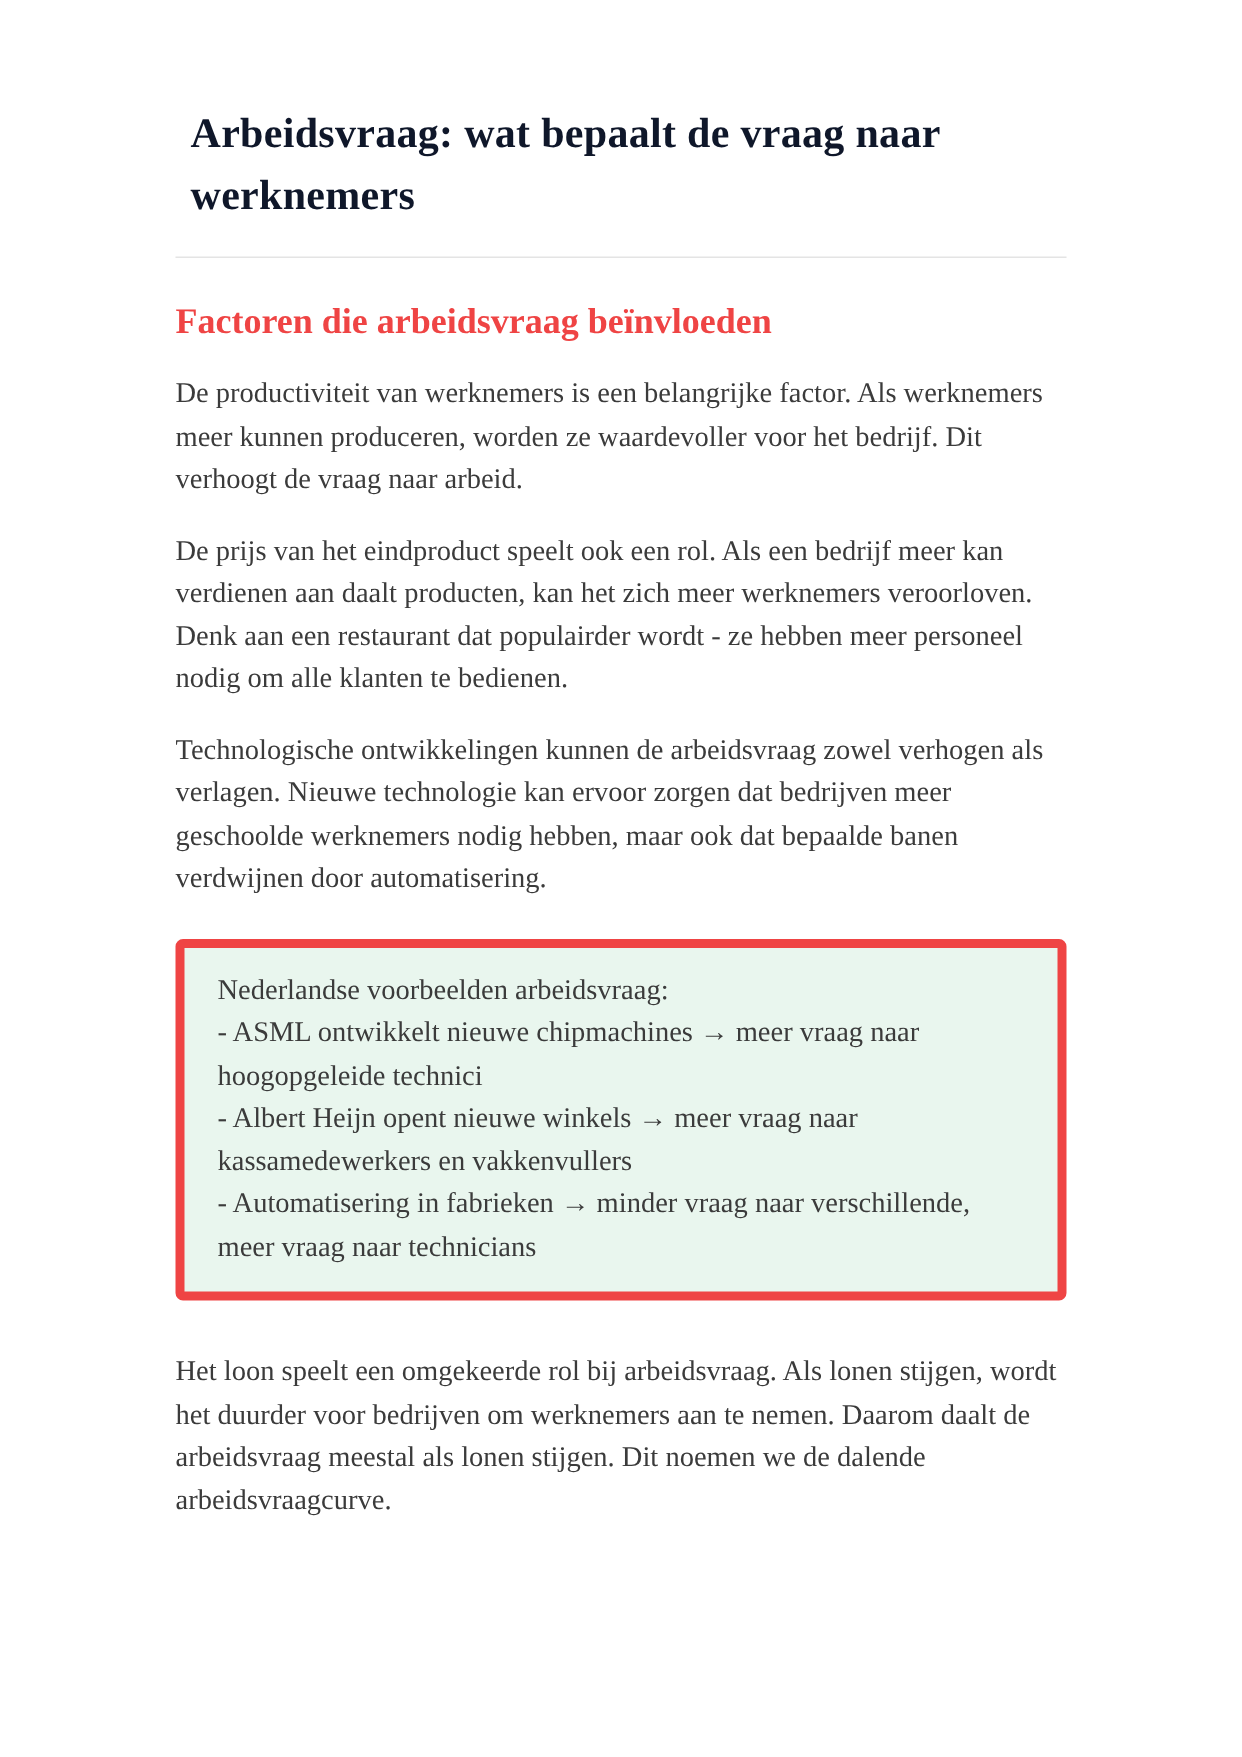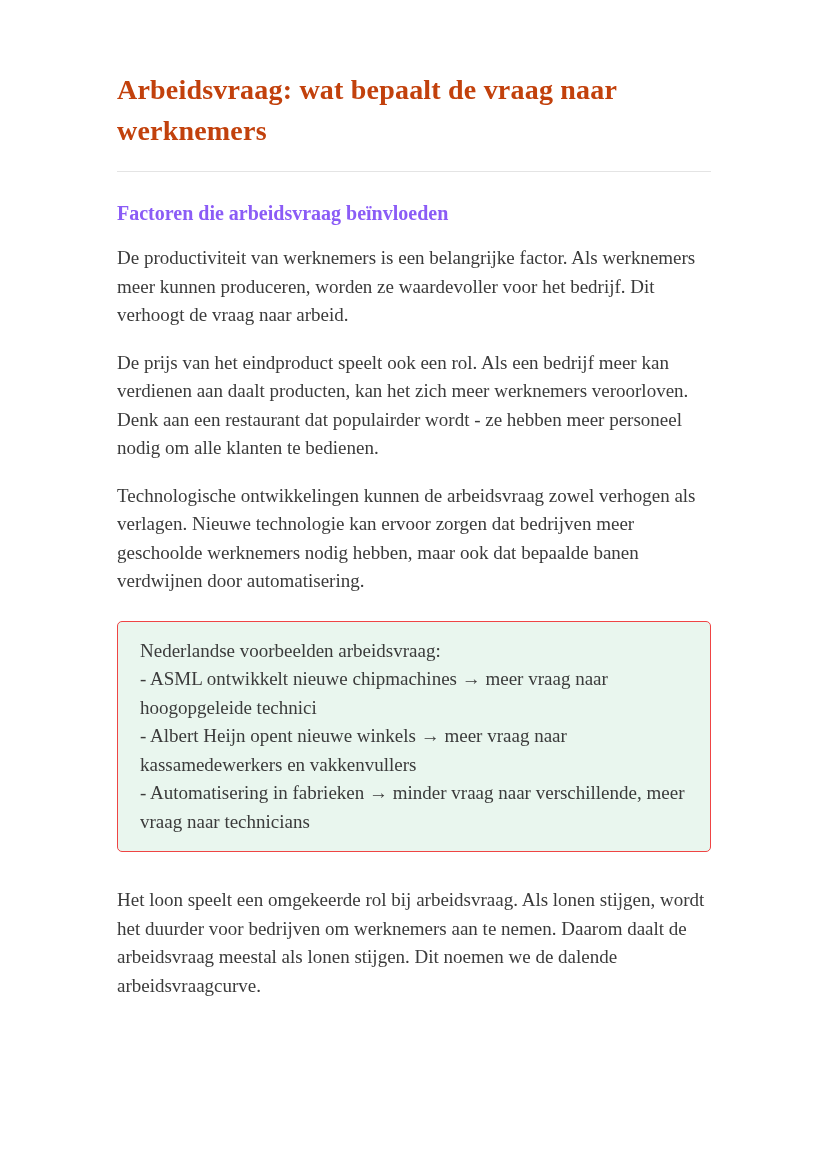--- a/index.html
+++ b/index.html
@@ -14,47 +14,47 @@
     color: #3b3b3b;
     -webkit-font-smoothing: antialiased;
   }
   .page {
     width: 594px;
     margin: 0 auto;
     padding-top: 70px;
     padding-bottom: 100px;
   }
   .page-title {
-    color: #c2410c;
+    color: #0f172a;
     font-size: 28px;
     line-height: 1.45;
     font-weight: 700;
-    margin: 0 0 20px 0;
+    margin: 0 0 20px 10px;
     letter-spacing: 0.2px;
   }
   .divider {
     border: none;
     border-top: 1px solid #e4e4e4;
     margin: 0 0 28px 0;
   }
   .body-paragraph {
     font-size: 19px;
     line-height: 1.5;
     margin: 0 0 19px 0;
   }
   .section-heading {
-    color: #8b5cf6;
-    font-size: 20px;
+    color: #ef4444;
+    font-size: 24px;
     font-weight: 700;
     line-height: 1.3;
     margin: 26px 0 18px 0;
   }
   .example-box {
     background: #e9f6ee;
-    border: 1px solid #ef4444;
+    border: 6px solid #ef4444;
     border-radius: 5px;
     padding: 15px 22px;
     margin: 25px 0 34px 0;
     font-size: 19px;
     line-height: 1.5;
   }
   .example-box-title,
   .example-item {
     font-size: 19px;
     line-height: 1.5;

